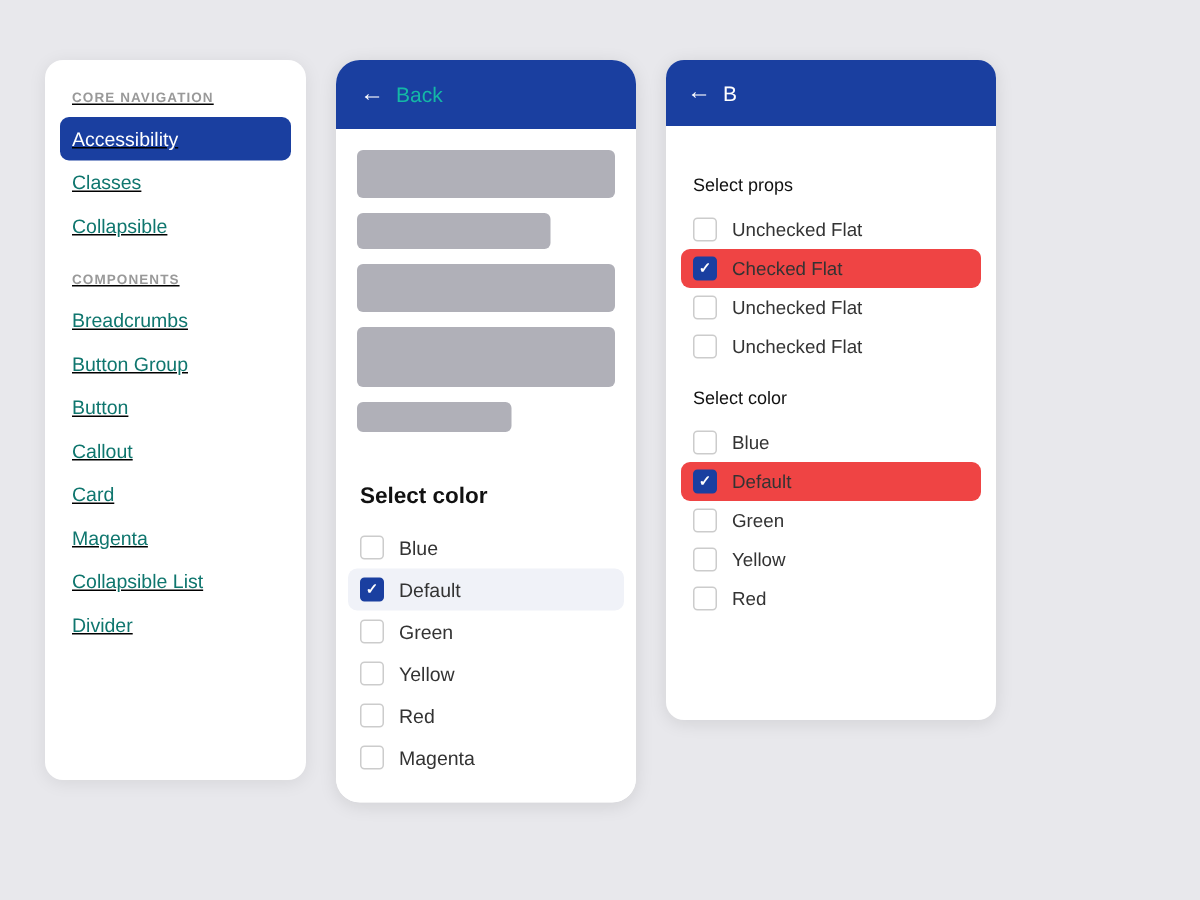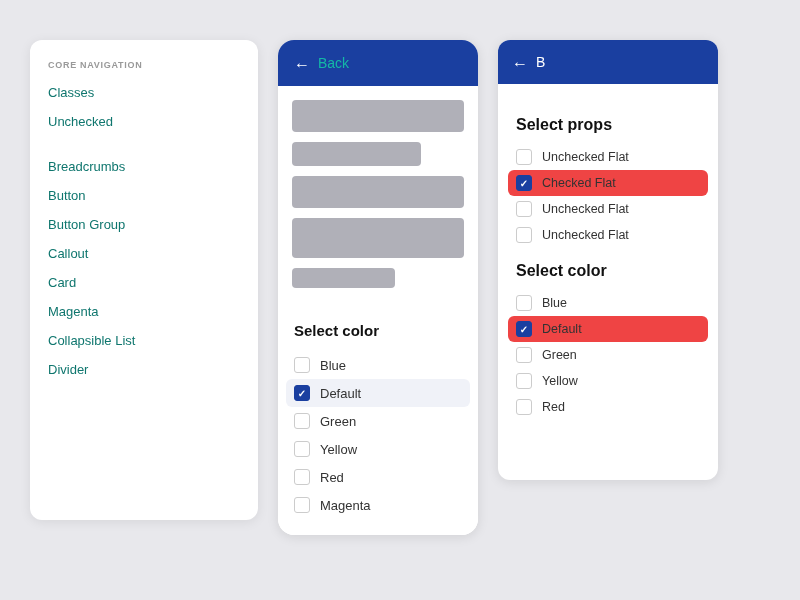--- a/index.html
+++ b/index.html
@@ -19,25 +19,26 @@
       align-items: flex-start;
       padding: 40px 30px;
       width: 100%;
       height: 100%;
     }
 
     
     .panel-nav {
       background: #fff;
       border-radius: 12px;
-      width: 228px;
+      width: 174px;
       min-height: 480px;
       padding: 20px 0;
       box-shadow: 0 2px 12px rgba(0,0,0,0.08);
       flex-shrink: 0;
+      text-decoration: underline;
     }
     .nav-section-label {
       font-size: 9px;
       font-weight: 600;
       letter-spacing: 0.08em;
       color: #999;
       padding: 0 18px 8px;
       text-transform: uppercase;
     }
     .nav-item {
@@ -170,22 +171,22 @@
       display: flex;
       align-items: center;
       padding: 0 14px;
       gap: 8px;
     }
     .panel-props-content {
       margin-top: 44px;
       padding-top: 14px;
     }
     .props-section-title {
-      font-size: 16px;
-      font-weight: 700;
+      font-size: 12px;
+      font-weight: 400;
       color: #111;
       margin-bottom: 10px;
     }
     .props-option {
       display: flex;
       align-items: center;
       gap: 10px;
       padding: 5px 0;
       font-size: 12.5px;
       color: #333;
@@ -200,26 +201,28 @@
     }
     .props-gap { height: 14px; }
   </style>
 </head>
 <body>
 
 <div class="container">
 
   <div class="panel-nav">
     <div class="nav-section-label">CORE NAVIGATION</div>
+    <div class="nav-item active">Accessibility</div>
     <div class="nav-item">Classes</div>
-    <div class="nav-item">Unchecked</div>
+    <div class="nav-item">Collapsible</div>
     <div class="nav-section-gap"></div>
+    <div class="nav-section-label">COMPONENTS</div>
     <div class="nav-item">Breadcrumbs</div>
+    <div class="nav-item">Button Group</div>
     <div class="nav-item">Button</div>
-    <div class="nav-item">Button Group</div>
     <div class="nav-item">Callout</div>
     <div class="nav-item">Card</div>
     <div class="nav-item">Magenta</div>
     <div class="nav-item">Collapsible List</div>
     <div class="nav-item">Divider</div>
   </div>
 
   <div class="panel-mobile">
     <div class="mobile-header">
       <span class="mobile-back-icon">←</span>

